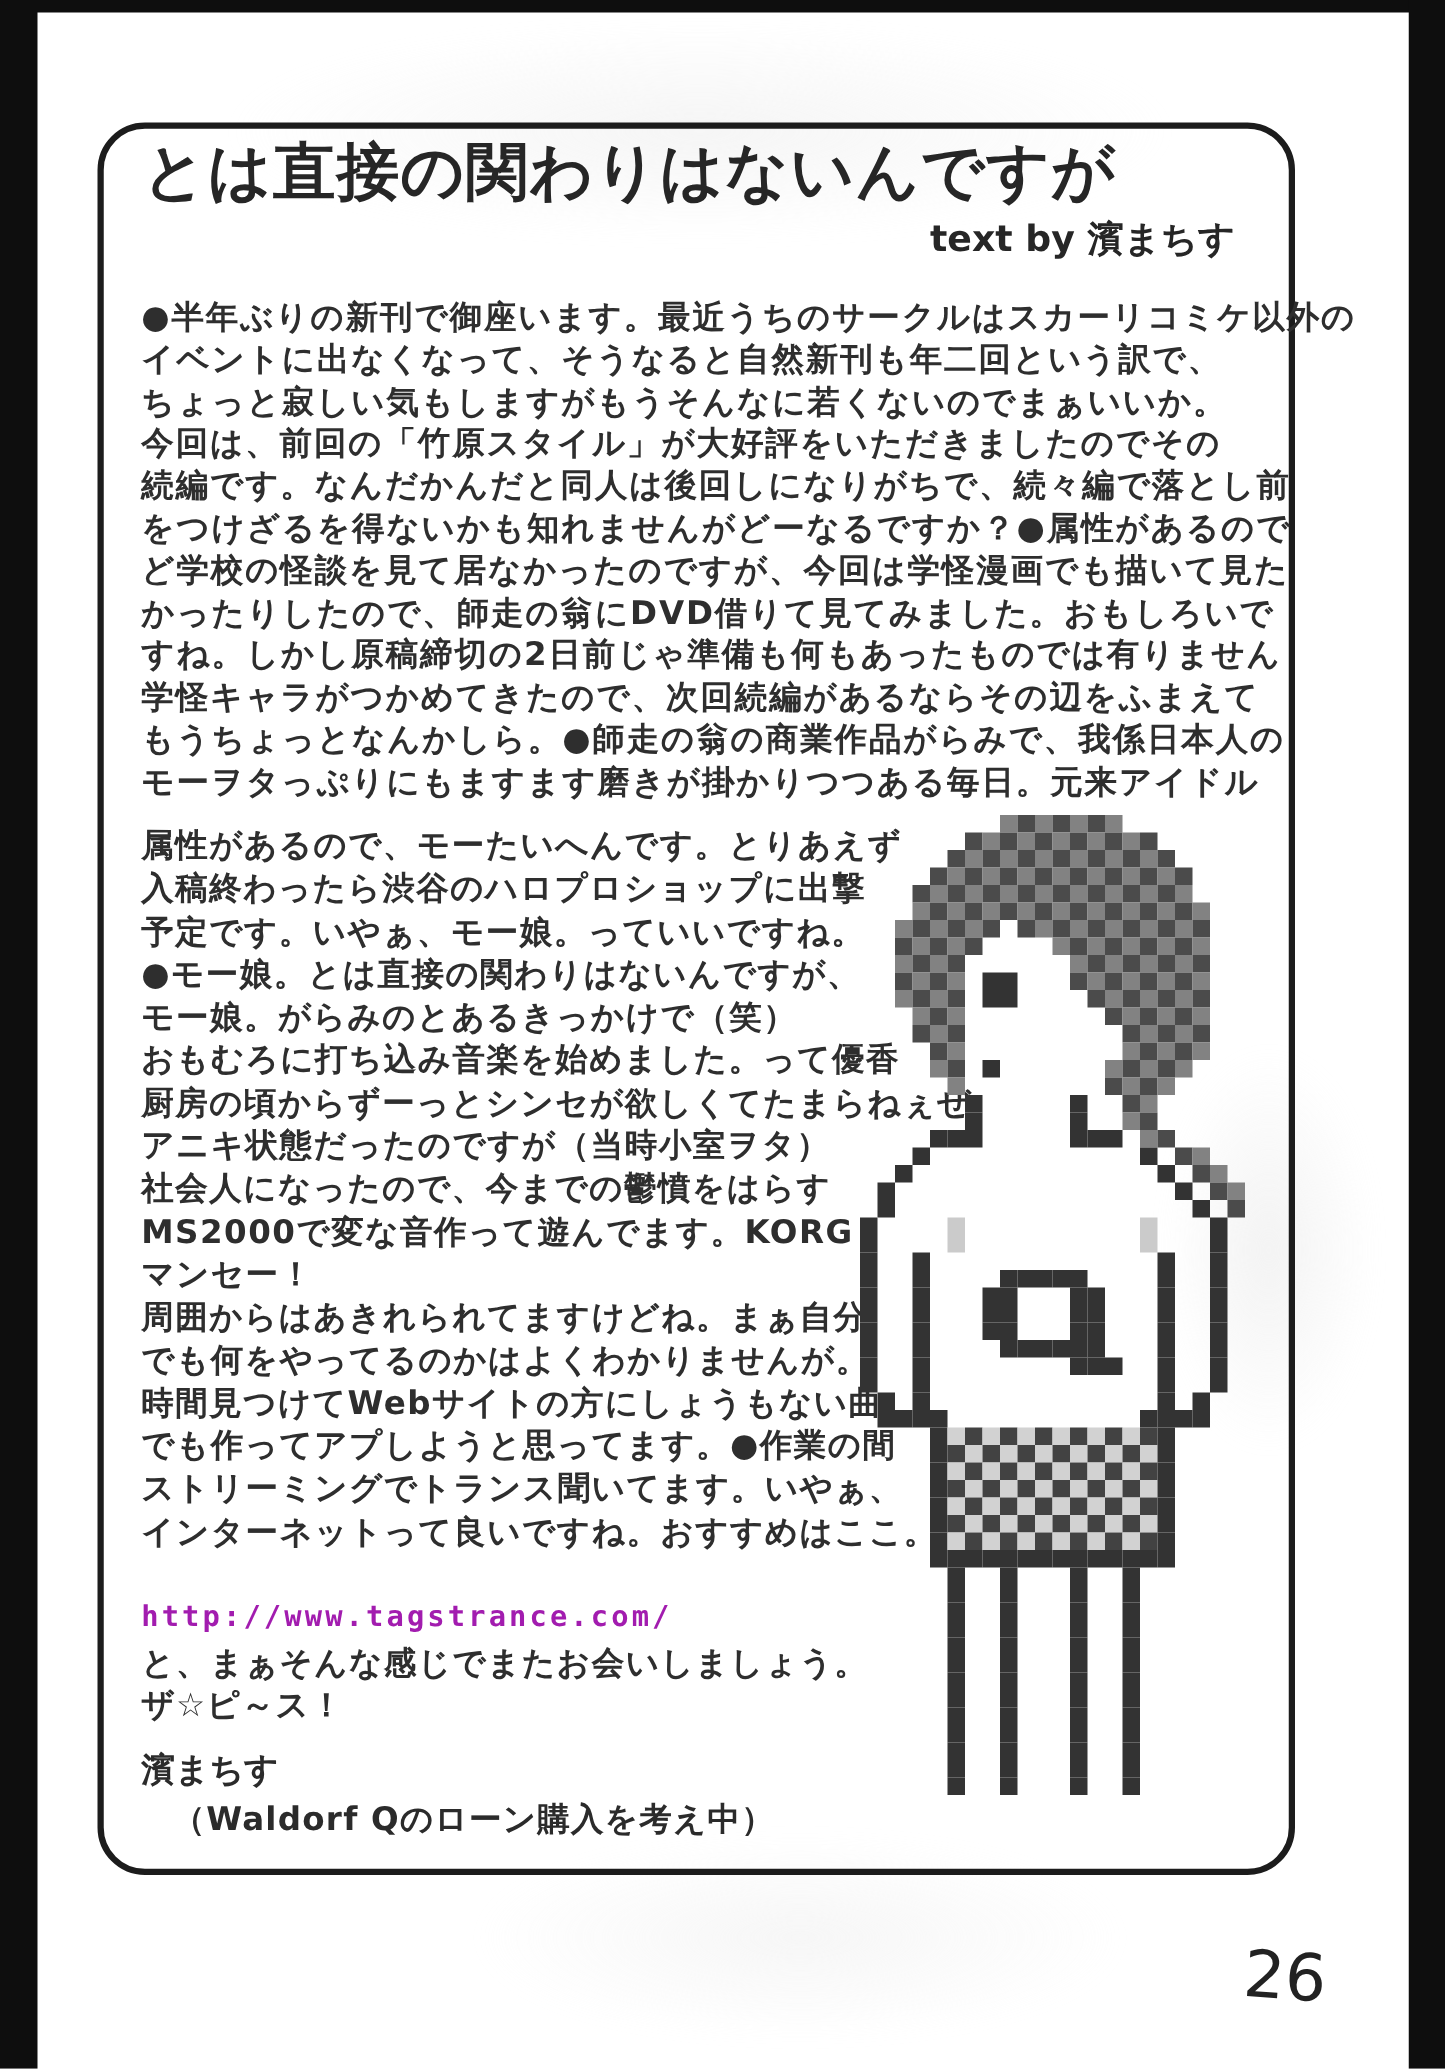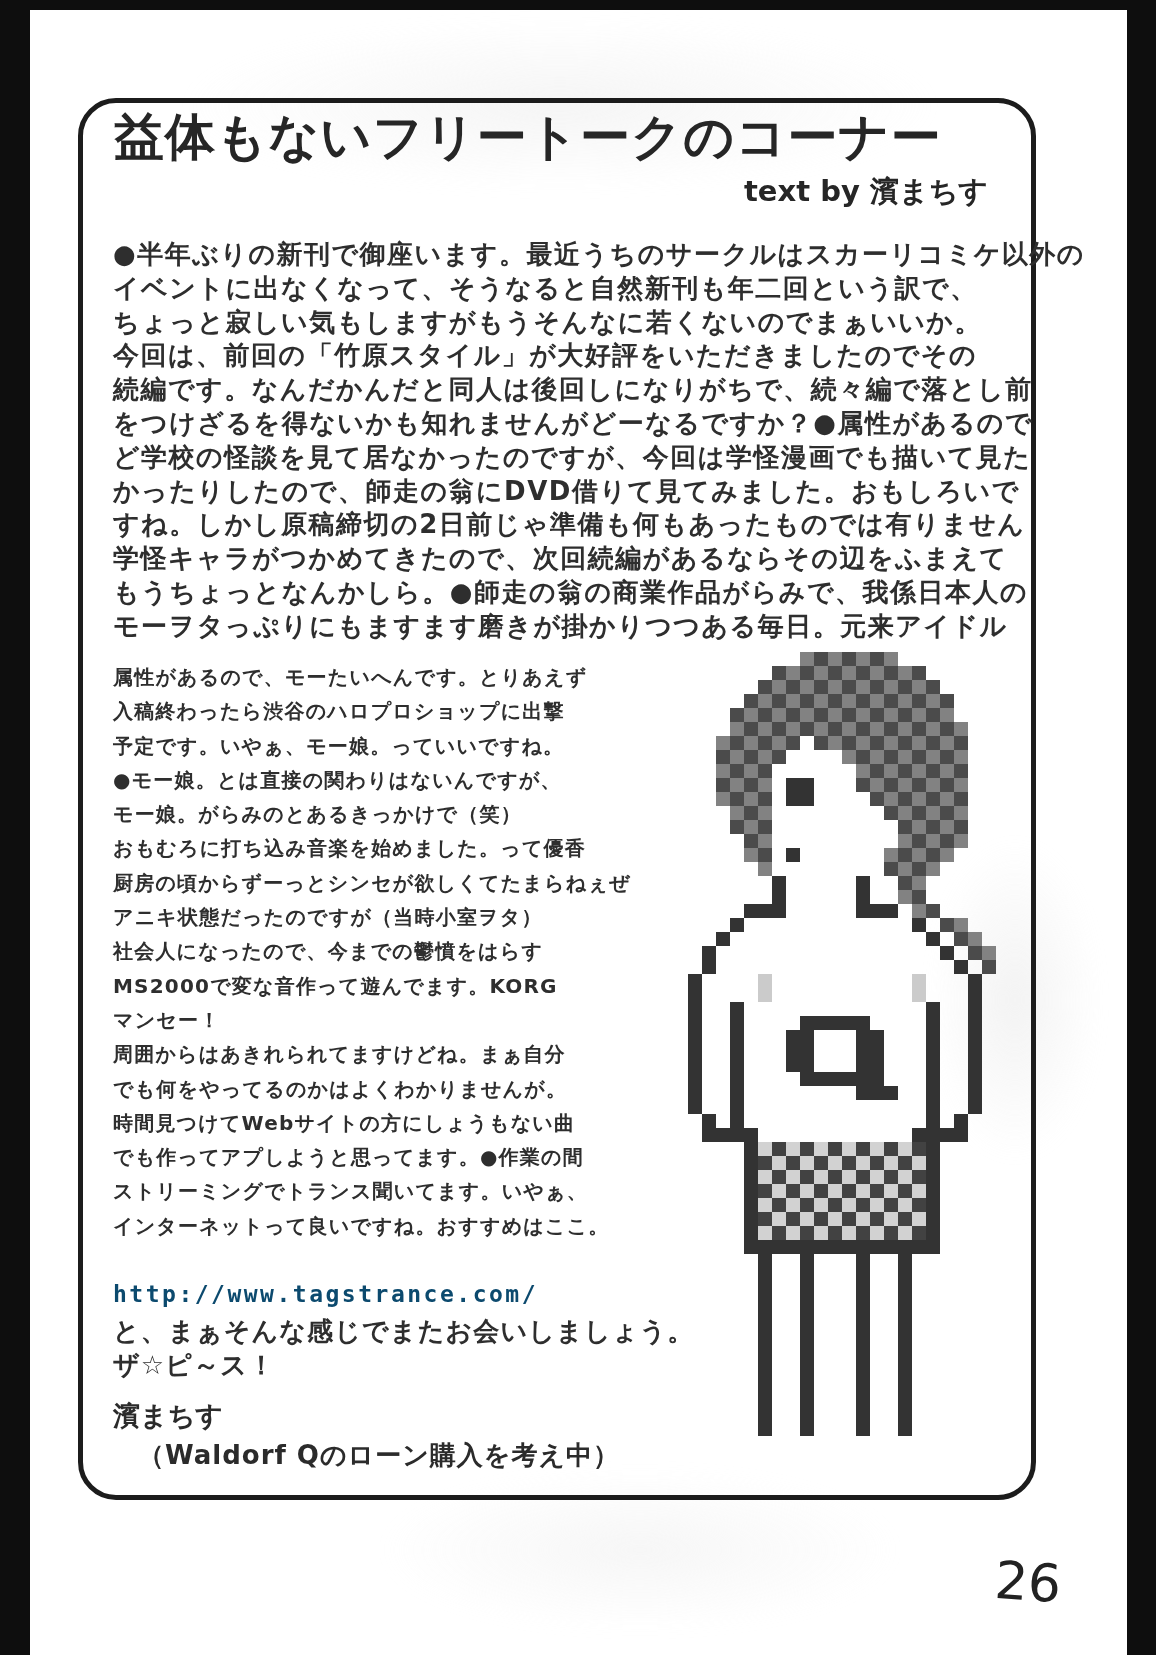--- a/index.html
+++ b/index.html
@@ -17,25 +17,25 @@
     position:absolute;left:114px;top:104px;width:900px;
     font-size:50px;font-weight:bold;letter-spacing:1px;color:#262626;white-space:nowrap;
   }
   #credit{
     position:absolute;left:540px;top:172px;width:448px;text-align:right;
     font-size:29px;font-weight:bold;color:#262626;
   }
   .textblock{position:absolute;font-weight:bold;color:#2e2e2e;}
   #wide-block{left:113px;top:238px;width:912px;font-size:26px;letter-spacing:1.5px;}
   #wide-block .line{height:33.8px;line-height:33.8px;white-space:nowrap;}
-  #narrow-block{left:113px;top:660px;width:610px;font-size:20px;letter-spacing:1.2px;}
+  #narrow-block{left:113px;top:660px;width:610px;font-size:26px;letter-spacing:1.2px;}
   #narrow-block .line{height:34.3px;line-height:34.3px;white-space:nowrap;}
   #url-line{
     position:absolute;left:113px;top:1281px;font-family:"DejaVu Sans Mono",monospace;
-    font-size:23px;font-weight:bold;letter-spacing:2.5px;color:#0c4a6e;
+    font-size:23px;font-weight:bold;letter-spacing:2.5px;color:#a21caf;
   }
   #closing-block{left:113px;top:1314px;width:610px;font-size:26px;letter-spacing:1.2px;}
   #closing-block .line{height:34.3px;line-height:34.3px;white-space:nowrap;}
   #sig-name{position:absolute;left:113px;top:1398px;font-size:27px;font-weight:bold;}
   #sig-note{position:absolute;left:138px;top:1438px;font-size:26px;font-weight:bold;letter-spacing:1px;}
   #page-number{
     position:absolute;left:995px;top:1552px;font-size:52px;color:#222;
     transform:rotate(4deg);font-family:"DejaVu Sans",sans-serif;
   }
   #illo{position:absolute;left:688px;top:652px;width:336px;height:784px;}
@@ -47,21 +47,21 @@
 <div class="scan-bar" style="left:0;top:0;width:1156px;height:10px;"></div>
 <div class="scan-bar" style="left:0;top:0;width:30px;height:1655px;"></div>
 <div class="scan-bar" style="left:1127px;top:0;width:29px;height:1655px;"></div>
 
 <div class="ghost" style="left:180px;top:20px;width:760px;height:170px;background:radial-gradient(#ededed,transparent 70%);"></div>
 <div class="ghost" style="left:930px;top:840px;width:170px;height:320px;background:radial-gradient(#e9e9e9,transparent 70%);"></div>
 <div class="ghost" style="left:380px;top:1470px;width:520px;height:160px;background:radial-gradient(#efefef,transparent 70%);"></div>
 
 <div id="frame"></div>
 
-<div id="title">益体もないフリートークのコーナー</div>
+<div id="title">とは直接の関わりはないんですが</div>
 <div id="credit">text by 濱まちす</div>
 
 <div id="wide-block" class="textblock">
     <div class="line">●半年ぶりの新刊で御座います。最近うちのサークルはスカーリコミケ以外の</div>
     <div class="line">イベントに出なくなって、そうなると自然新刊も年二回という訳で、</div>
     <div class="line">ちょっと寂しい気もしますがもうそんなに若くないのでまぁいいか。</div>
     <div class="line">今回は、前回の「竹原スタイル」が大好評をいただきましたのでその</div>
     <div class="line">続編です。なんだかんだと同人は後回しになりがちで、続々編で落とし前</div>
     <div class="line">をつけざるを得ないかも知れませんがどーなるですか？●属性があるので</div>
     <div class="line">ど学校の怪談を見て居なかったのですが、今回は学怪漫画でも描いて見た</div>

